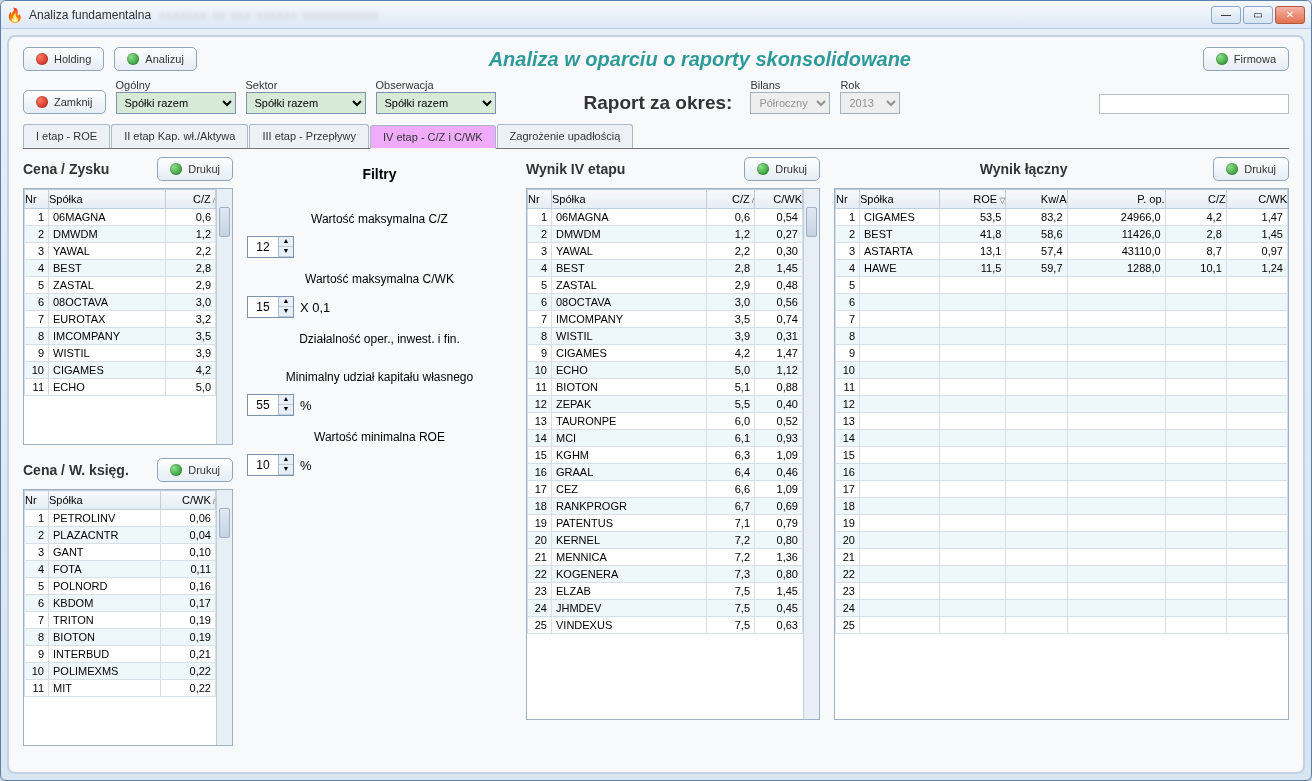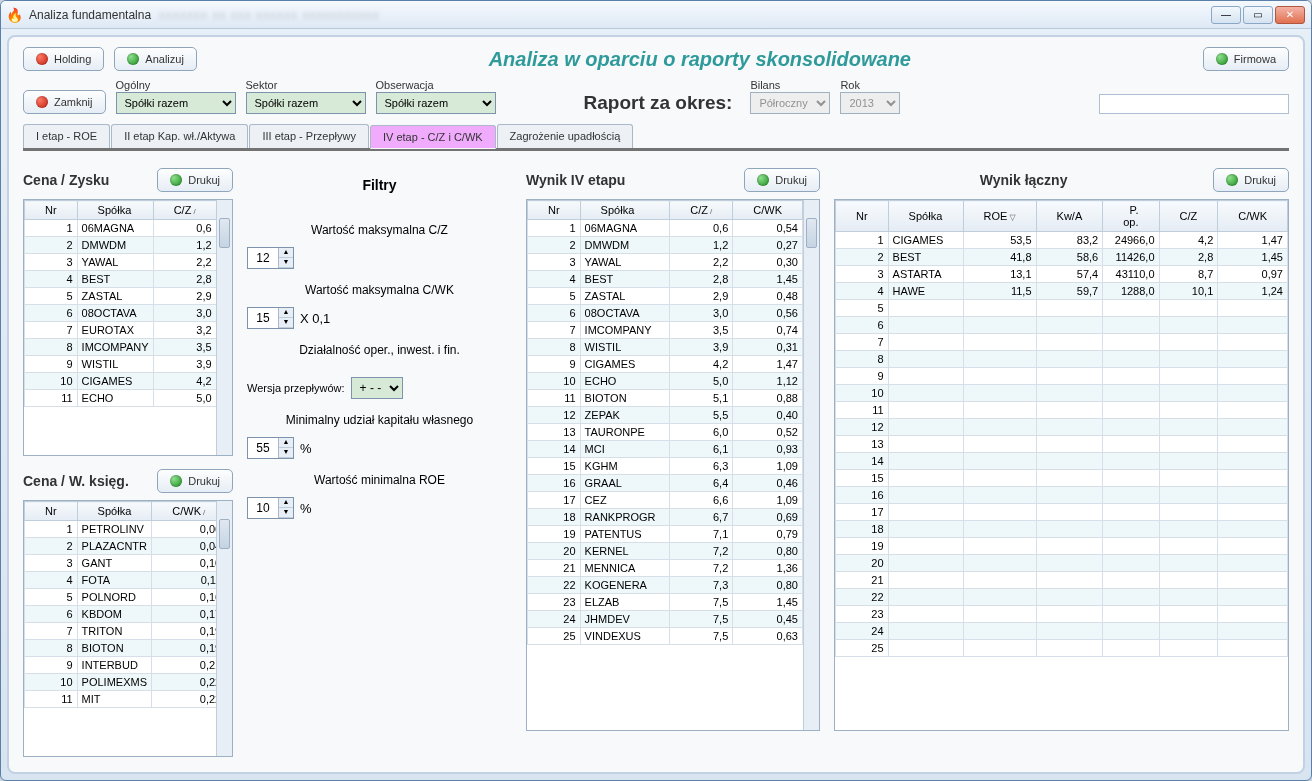--- a/index.html
+++ b/index.html
@@ -19,38 +19,38 @@
     .bullet.red { background: radial-gradient(circle at 30% 30%, #ff7a66, #c41e0f); }
     .bullet.green { background: radial-gradient(circle at 30% 30%, #8fe08f, #1a8c1a); }
     .main-title { flex: 1; text-align: center; font-style: italic; font-size: 20px; color: #2f9a9a; font-weight: bold; }
     .filterbar { display: flex; align-items: flex-end; gap: 10px; margin-bottom: 10px; }
     .filter-group { display: flex; flex-direction: column; gap: 1px; }
     .filter-label { font-size: 11px; color: #333; }
     .combo { height: 22px; border: 1px solid #7c93ab; background: #d7e9d7; font-size: 11px; padding: 0 4px; }
     .combo.gray { background: #eaeaea; color: #666; }
     .report-label { font-size: 19px; font-weight: bold; color: #333; margin: 0 8px; }
     .search-box { height: 20px; width: 190px; border: 1px solid #b0c0d4; background: #fff; margin-left: auto; }
-    .tabs { display: flex; border-bottom: 3px solid #737373; margin-bottom: 16px; }
+    .tabs { display: flex; border-bottom: 1px solid #737373; margin-bottom: 7px; }
     .tab { padding: 5px 12px; font-size: 11px; border: 1px solid #aab9c9; border-bottom: none; background: #edf1f6; margin-right: 1px; border-radius: 3px 3px 0 0; cursor: pointer; color: #333; }
     .tab.active { background: #f0abfc; border-bottom: 1px solid #f8f9fb; position: relative; top: 1px; }
     .content { flex: 1; display: flex; gap: 14px; overflow: hidden; }
     .col { display: flex; flex-direction: column; }
     .col-left { width: 210px; }
     .col-filters { width: 265px; padding-top: 10px; text-align: center; }
     .col-mid { width: 294px; }
     .col-right { flex: 1; }
     .section-head { display: flex; align-items: center; justify-content: space-between; margin-bottom: 6px; height: 26px; }
     .section-title { font-size: 14px; font-weight: bold; color: #333; }
     .section-title.center { flex: 1; text-align: center; }
     .grid-wrap { border: 1px solid #9db0c4; background: #fff; display: flex; overflow: hidden; }
     .grid-scroll { overflow-y: auto; flex: 1; }
     .grid-scroll.short { height: 255px; }
     .grid-scroll.tall { height: 530px; }
     table { border-collapse: collapse; width: 100%; font-size: 11px; }
-    th { background: linear-gradient(#f7fafd, #e5ecf4); border: 1px solid #c0cdda; padding: 3px 20px; text-align: left; font-weight: normal; position: sticky; top: 0; cursor: pointer; }
+    th { background: linear-gradient(#f7fafd, #e5ecf4); border: 1px solid #c0cdda; padding: 3px 0; text-align: left; font-weight: normal; position: sticky; top: 0; cursor: pointer; }
     th.num { text-align: right; }
     td { border: 1px solid #d6dfe8; padding: 2px 4px; background: #fff; }
     tbody tr:nth-child(even) td { background: #eef7f9; }
     td.num { text-align: right; }
     td.nr { text-align: right; width: 24px; }
     .scrollbar-stub { width: 16px; background: #e8eef5; border-left: 1px solid #c0cdda; position: relative; }
     .thumb { position: absolute; top: 18px; left: 2px; right: 2px; height: 30px; background: linear-gradient(#e0e8f1, #c5d3e2); border: 1px solid #9db0c4; border-radius: 2px; }
     .filters h3 { font-size: 14px; font-weight: bold; margin-bottom: 16px; }
     .filters .flab { font-size: 12px; margin: 14px 0 10px; }
     .spin { display: inline-flex; align-items: center; border: 1px solid #7c93ab; height: 22px; background: #fff; }
@@ -315,24 +315,20 @@
           <div class="spin">
             <input value="15" style="">
             <div class="spin-btns">
                 <div class="spin-btn">▲</div>
                 <div class="spin-btn">▼</div>
               </div>
           </div>
           <span class="suffix">X 0,1</span>
         </div>
         <div class="flab">Działalność oper., inwest. i fin.</div>
-        <div class="spin-row" style="margin-top:10px">
-          <span>Wersja przepływów:</span>
-          <select class="small-combo"><option>+ - -</option></select>
-        </div>
         <div class="flab">Minimalny udział kapitału własnego</div>
         <div class="spin-row">
           <div class="spin">
             <input value="55" style="">
             <div class="spin-btns">
                 <div class="spin-btn">▲</div>
                 <div class="spin-btn">▼</div>
               </div>
           </div>
           <span class="suffix">%</span>

